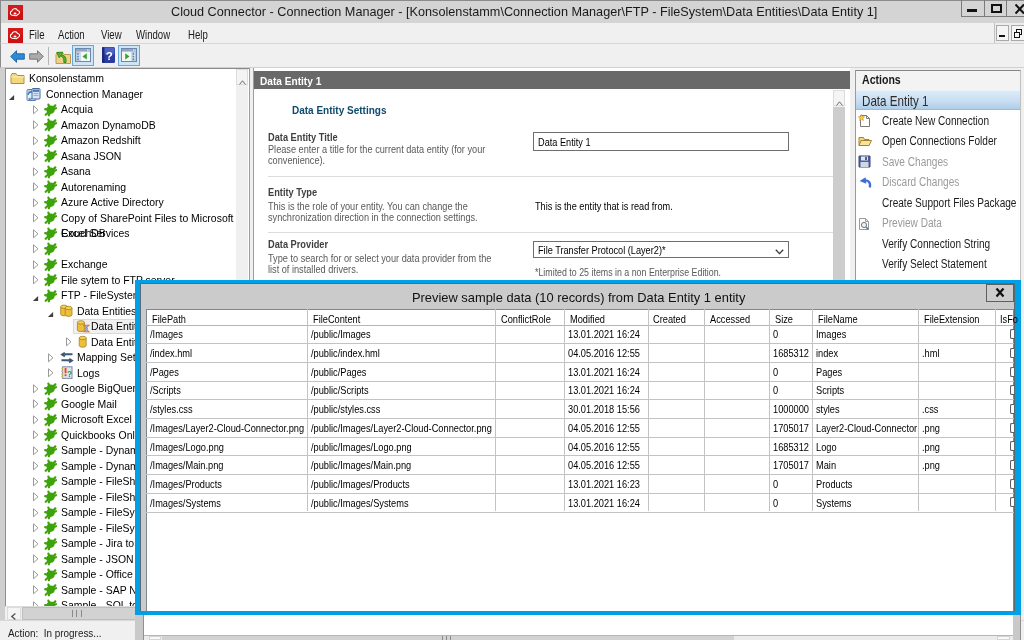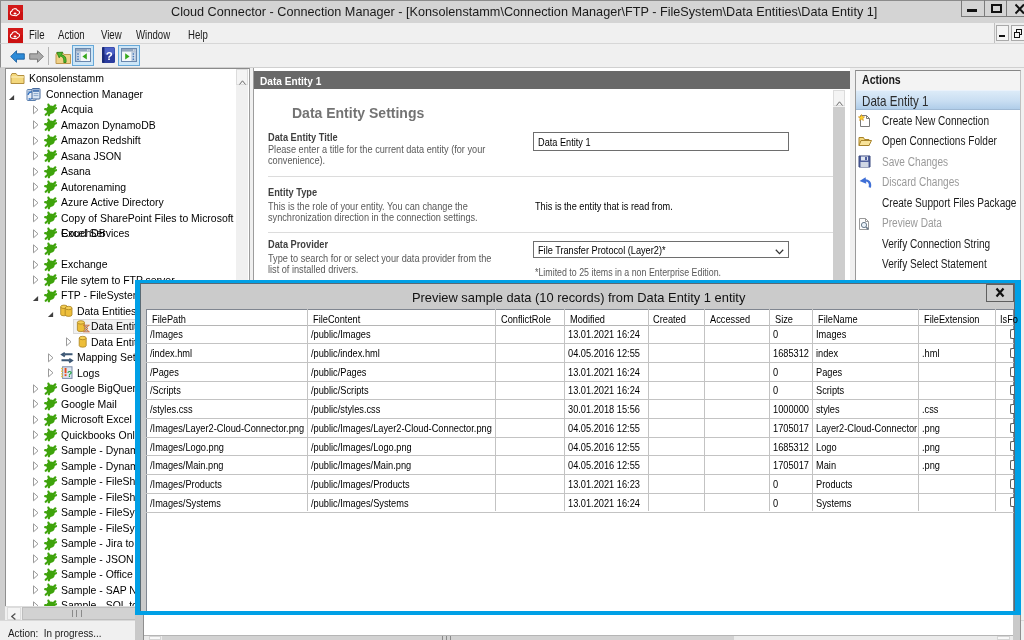--- a/index.html
+++ b/index.html
@@ -580,21 +580,21 @@
 <div class="abs" style="left:5px;top:606px;width:244px;height:14px;background:#f0f0f0;border-top:1px solid #dcdcdc;"></div>
 <div class="abs" style="left:7px;top:607px;width:14px;height:13px;background:#f4f4f4;border:1px solid #dcdcdc;"></div>
 <div class="abs" style="left:11px;top:610px;"><svg width="5" height="7" viewBox="0 0 5 7" style="">
       <path d="M4.4,0.5 L0.8,3.5 L4.4,6.5" stroke="#555" stroke-width="1.3" fill="none"></path>
     </svg></div>
 <div class="abs" style="left:22px;top:607px;width:218px;height:13px;background:#d2d2d2;border:1px solid #bdbdbd;"></div>
 <div class="abs" style="left:72px;top:610px;width:10px;height:7px;border-left:1px solid #8a8a8a;border-right:1px solid #8a8a8a;background:linear-gradient(90deg,transparent 3px,#8a8a8a 3px,#8a8a8a 4px,transparent 4px);"></div>
 <div class="abs" style="left:253px;top:68px;width:597px;height:566px;background:#fff;border-left:1px solid #9d9d9d;"></div>
 <div class="abs" style="left:254px;top:71px;width:596px;height:18px;background:#696969;"></div>
 <div class="t" style="left:260px;top:75px;font-size:11.5px;color:#fff;font-weight:bold;letter-spacing:0px;transform:scaleX(0.88);">Data Entity 1</div>
-<div class="t" style="left:268px;top:105px;font-size:14px;color:#737373;font-weight:bold;letter-spacing:0px;transform:scaleX(1.0);padding-left:24px;">Data Entity Settings</div>
+<div class="t" style="left:268px;top:105px;font-size:10px;color:#0c4a6e;font-weight:bold;letter-spacing:0px;transform:scaleX(1.0);padding-left:24px;">Data Entity Settings</div>
 <div class="t" style="left:268px;top:131px;font-size:11px;color:#3f3f3f;font-weight:bold;letter-spacing:0px;transform:scaleX(0.84);">Data Entity Title</div>
 <div class="t" style="left:268px;top:142.5px;font-size:10.8px;color:#595959;font-weight:normal;letter-spacing:0px;transform:scaleX(0.85);">Please enter a title for the current data entity (for your</div>
 <div class="t" style="left:268px;top:153.5px;font-size:10.8px;color:#595959;font-weight:normal;letter-spacing:0px;transform:scaleX(0.85);">convenience).</div>
 <div class="abs" style="left:533px;top:132px;width:256px;height:19px;border:1px solid #6e6e6e;background:#fff;"></div>
 <div class="t" style="left:538px;top:135.5px;font-size:10.8px;color:#000;font-weight:normal;letter-spacing:0px;transform:scaleX(0.85);">Data Entity 1</div>
 <div class="abs" style="left:268px;top:176px;width:566px;height:1px;background:#dcdcdc;"></div>
 <div class="t" style="left:268px;top:185.5px;font-size:11px;color:#3f3f3f;font-weight:bold;letter-spacing:0px;transform:scaleX(0.84);">Entity Type</div>
 <div class="t" style="left:268px;top:199.5px;font-size:10.8px;color:#595959;font-weight:normal;letter-spacing:0px;transform:scaleX(0.85);">This is the role of your entity. You can change the</div>
 <div class="t" style="left:268px;top:210.5px;font-size:10.8px;color:#595959;font-weight:normal;letter-spacing:0px;transform:scaleX(0.85);">synchronization direction in the connection settings.</div>
 <div class="t" style="left:535px;top:200px;font-size:10.8px;color:#000;font-weight:normal;letter-spacing:0px;transform:scaleX(0.85);">This is the entity that is read from.</div>

